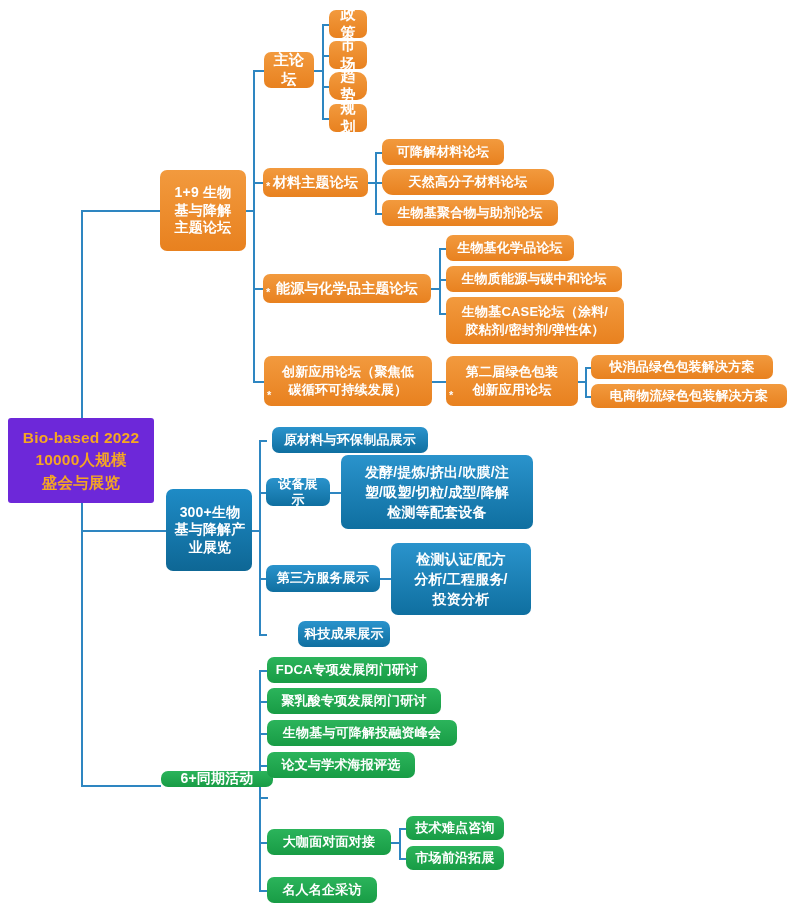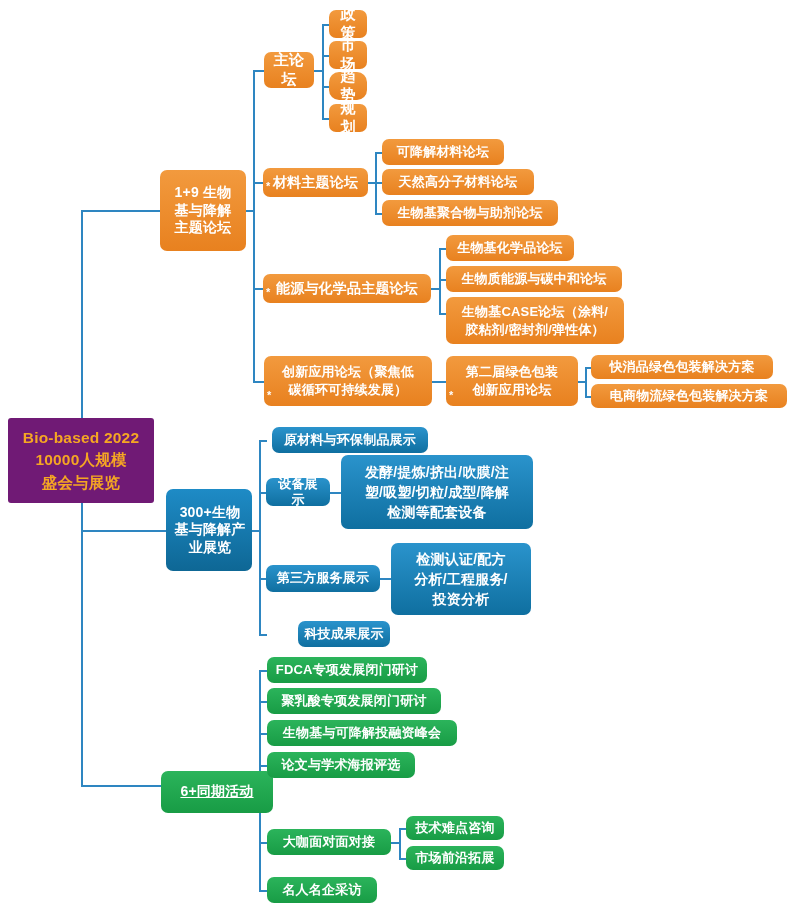--- a/index.html
+++ b/index.html
@@ -36,21 +36,21 @@
     position:absolute;
     left:3px;
     bottom:5px;
     font-size:11px;
     line-height:1;
     color:#ffffff;
     font-weight:bold;
   }
   .orange-g{background:linear-gradient(180deg,#F29A3E 0%,#E8811F 100%);}
   .green-g{background:linear-gradient(180deg,#2BB45B 0%,#189C45 100%);}
-  .blue{background:#701a75;}
+  .blue{background:#6d28d9;}
   .blue-g{background:linear-gradient(180deg,#1E8BC6 0%,#0E6795 100%);}
   .blue-g2{background:linear-gradient(180deg,#2A93CC 0%,#0F6FA0 100%);}
 
   
   #root-node{
     color:#F5A623;
     font-size:15.5px;
     border-radius:3px;
     line-height:1.45;
     font-weight:bold;
@@ -148,21 +148,21 @@
   <div class="node orange-g t15" style="left:329px;top:10px;width:38px;height:28px;">政策</div>
   <div class="node orange-g t15" style="left:329px;top:41px;width:38px;height:28px;">市场</div>
   <div class="node orange-g t15" style="left:329px;top:72px;width:38px;height:28px;border-radius:10px;">趋势</div>
   <div class="node orange-g t15" style="left:329px;top:104px;width:38px;height:28px;">规划</div>
 
   <div class="node orange-g t14" style="left:263px;top:168px;width:105px;height:29px;">
     <span class="ast">*</span>
     <span>材料主题论坛</span>
   </div>
   <div class="node orange-g t13" style="left:382px;top:139px;width:122px;height:26px;">可降解材料论坛</div>
-  <div class="node orange-g t13" style="left:382px;top:169px;width:152px;height:26px;">天然高分子材料论坛</div>
+  <div class="node orange-g t13" style="left:382px;top:169px;width:172px;height:26px;border-radius:11px;">天然高分子材料论坛</div>
   <div class="node orange-g t13" style="left:382px;top:200px;width:176px;height:26px;">生物基聚合物与助剂论坛</div>
 
   <div class="node orange-g t14" style="left:263px;top:274px;width:168px;height:29px;">
     <span class="ast">*</span>
     <span>能源与化学品主题论坛</span>
   </div>
   <div class="node orange-g t13" style="left:446px;top:235px;width:128px;height:26px;">生物基化学品论坛</div>
   <div class="node orange-g t13" style="left:446px;top:266px;width:176px;height:26px;">生物质能源与碳中和论坛</div>
   <div class="node orange-g t13" style="left:446px;top:297px;width:178px;height:47px;line-height:1.35;">生物基CASE论坛（涂料/
 胶粘剂/密封剂/弹性体）</div>
@@ -191,21 +191,21 @@
 塑/吸塑/切粒/成型/降解
 检测等配套设备</div>
 
   <div class="node blue-g2 t13" style="left:266px;top:565px;width:114px;height:27px;text-align:center;">第三方服务展示</div>
   <div class="node blue-g2 t14" style="left:391px;top:543px;width:140px;height:72px;line-height:1.45;">检测认证/配方
 分析/工程服务/
 投资分析</div>
 
   <div class="node blue-g2 t13" style="left:266px;top:621px;width:92px;height:26px;margin-left:32px;">科技成果展示</div>
 
-  <div class="node green-g t14" style="left:161px;top:771px;width:112px;height:42px;text-decoration:underline;">6+同期活动</div>
+  <div class="node green-g t14" style="left:161px;top:771px;width:112px;height:16px;">6+同期活动</div>
 
   <div class="node green-g t13" style="left:267px;top:657px;width:160px;height:26px;">FDCA专项发展闭门研讨</div>
   <div class="node green-g t13" style="left:267px;top:688px;width:174px;height:26px;">聚乳酸专项发展闭门研讨</div>
   <div class="node green-g t13" style="left:267px;top:720px;width:190px;height:26px;">生物基与可降解投融资峰会</div>
   <div class="node green-g t13" style="left:267px;top:752px;width:148px;height:26px;">论文与学术海报评选</div>
   <div class="node green-g t13" style="left:267px;top:829px;width:124px;height:26px;">大咖面对面对接</div>
   <div class="node green-g t13" style="left:406px;top:816px;width:98px;height:24px;">技术难点咨询</div>
   <div class="node green-g t13" style="left:406px;top:846px;width:98px;height:24px;">市场前沿拓展</div>
   <div class="node green-g t13" style="left:267px;top:877px;width:110px;height:26px;">名人名企采访</div>
 

